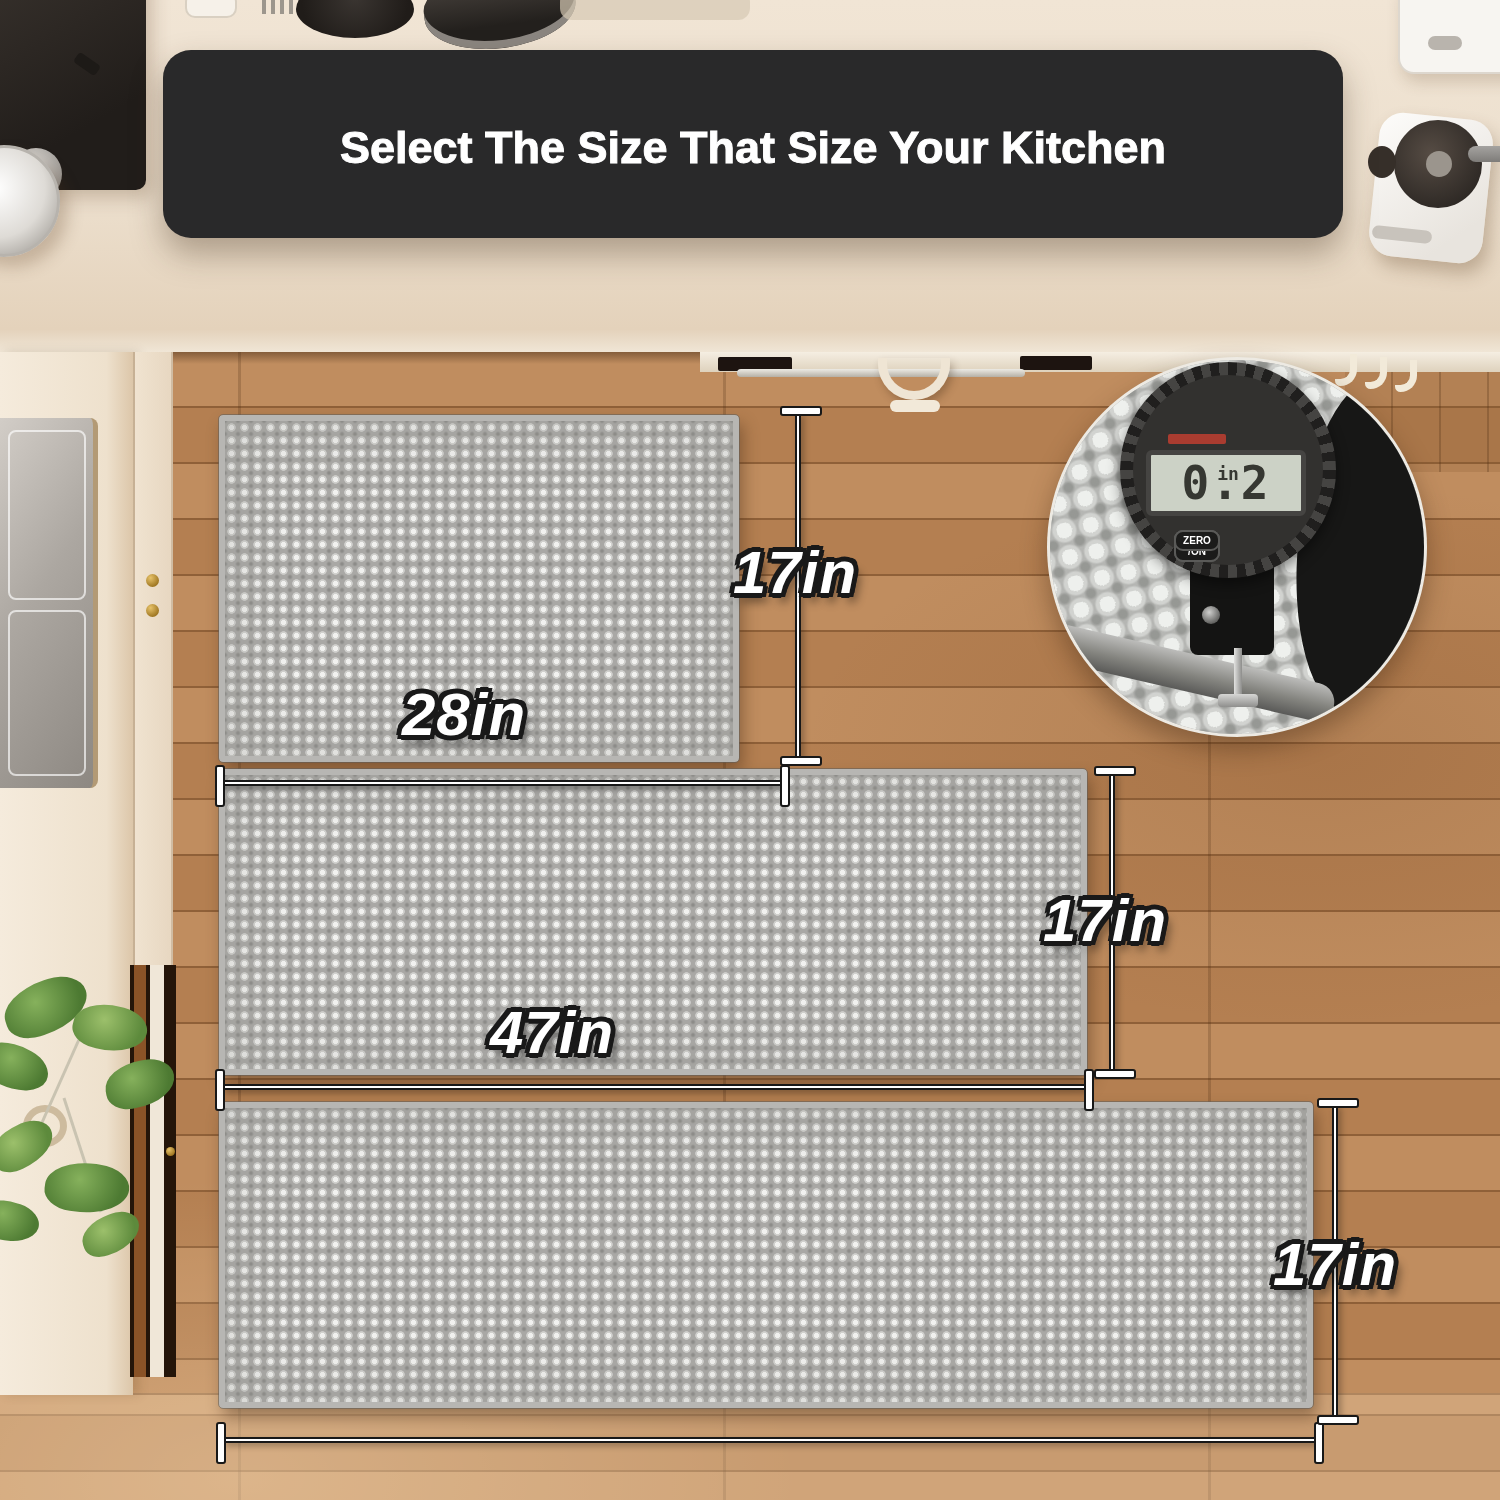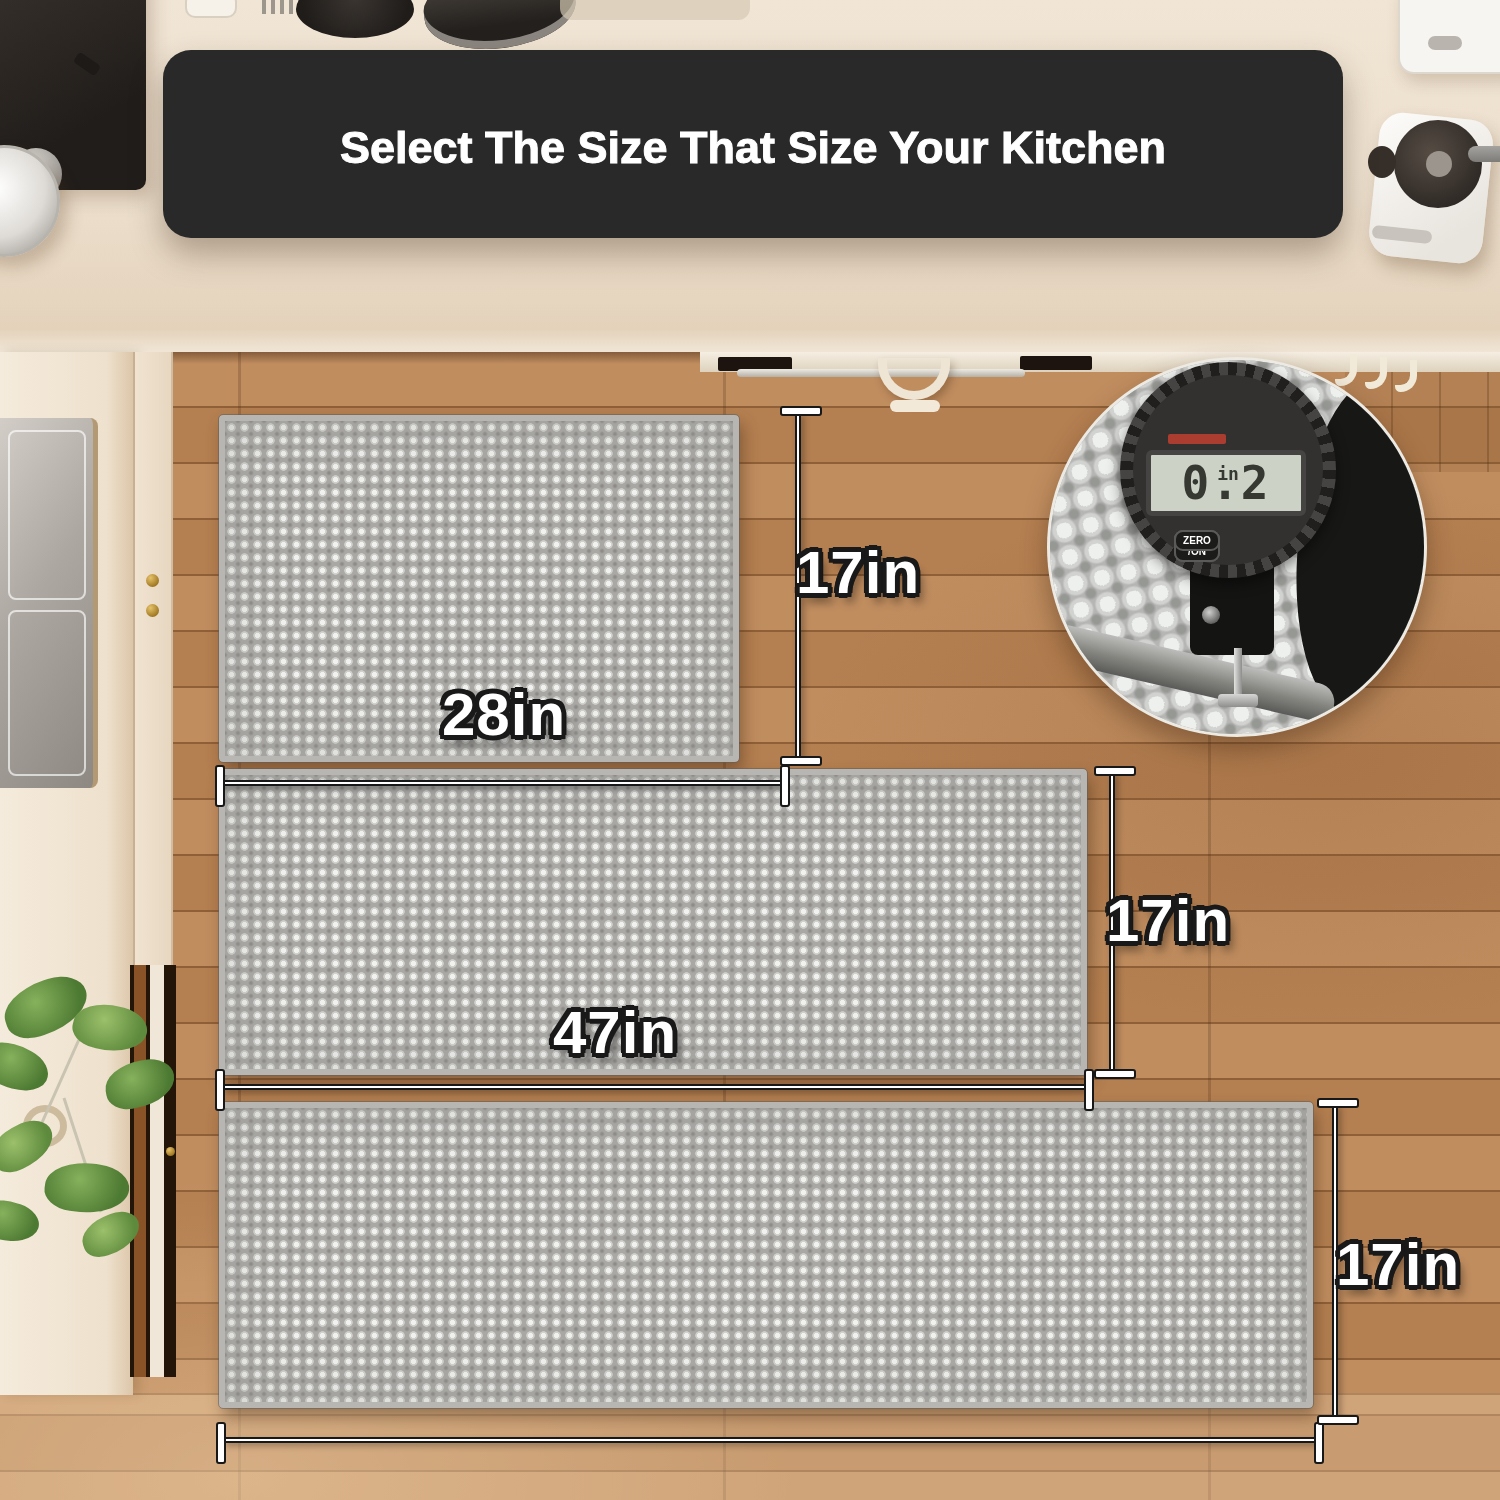--- a/index.html
+++ b/index.html
@@ -137,26 +137,26 @@
   .dim-v::before,.dim-v::after{content:"";position:absolute;left:-17px;width:38px;height:6px;
     background:#fff;border:2px solid #181818;border-radius:3px;}
   .dim-v::before{top:-9px;} .dim-v::after{bottom:-9px;}
   .dimh1{left:222px;top:780px;width:561px;}
   .dimh2{left:222px;top:1084px;width:865px;}
   .dimh3{left:223px;top:1437px;width:1094px;}
   .dimv1{left:795px;top:413px;height:346px;}
   .dimv2{left:1109px;top:773px;height:299px;}
   .dimv3{left:1332px;top:1105px;height:313px;}
 
-  .dim-label{width:250px;text-align:center;color:#fff;font-weight:bold;font-size:60px;
+  .dim-label{width:250px;text-align:left;color:#fff;font-weight:bold;font-size:60px;
     letter-spacing:1px;
     text-shadow:-4px -4px 0 #191919,4px -4px 0 #191919,-4px 4px 0 #191919,4px 4px 0 #191919,
       -5px 0 0 #191919,5px 0 0 #191919,0 -5px 0 #191919,0 5px 0 #191919,
-      6px 9px 10px rgba(0,0,0,.45);}
-  .lab28{left:379px;top:680px;}
+      6px 9px 10px rgba(0,0,0,.45);font-style:italic;}
+  .lab28{left:402px;top:680px;}
   .lab17a{left:733px;top:538px;}
   .lab47{left:490px;top:998px;}
   .lab17b{left:1043px;top:886px;}
   .lab59{left:530px;top:1326px;}
   .lab17c{left:1273px;top:1230px;}
 
   
   .banner{left:163px;top:50px;width:1180px;height:188px;background:#29292a;border-radius:28px;
     box-shadow:0 16px 32px rgba(60,40,20,.35);display:flex;flex-direction:column;
     align-items:center;justify-content:center;}

